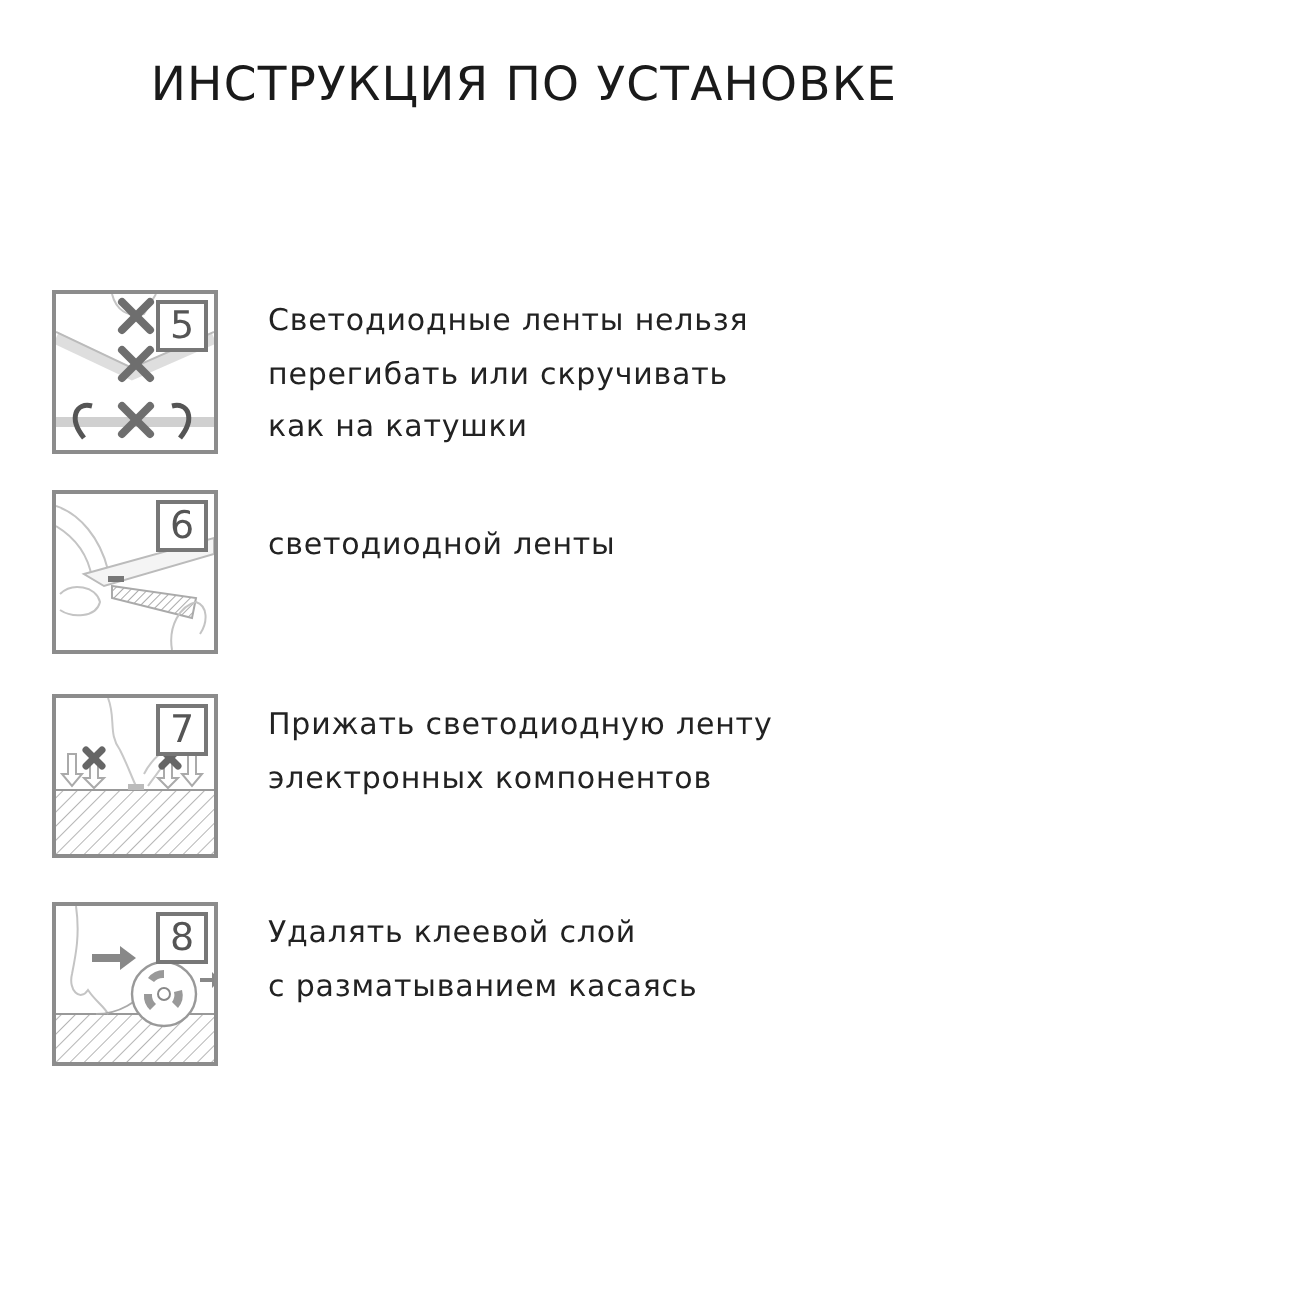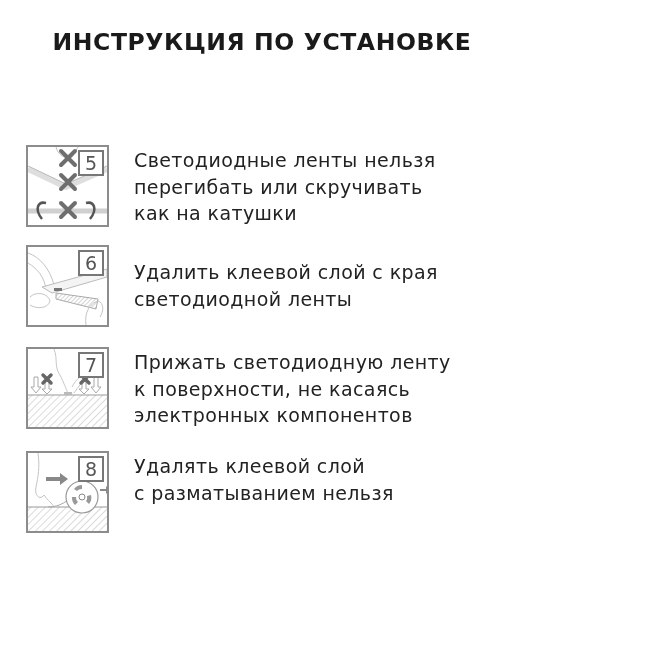--- a/index.html
+++ b/index.html
@@ -1,29 +1,29 @@
 <!DOCTYPE html>
 <html><head>
 <meta charset="utf-8">
 <style>
   html, body { margin:0; padding:0; background:#ffffff; }
   body { width:650px; height:650px; position:relative; overflow:hidden;
          font-family:"DejaVu Sans", sans-serif; color:#1f1f1f; }
   .title { position:absolute; left:0; top:28px; width:524px; text-align:center;
-           font-family:"DejaVu Sans", sans-serif; font-weight:bold; font-size:23.5px;
+           font-family:"DejaVu Sans", sans-serif; font-weight:normal; font-size:23.5px;
            line-height:29px; letter-spacing:0.6px; color:#1a1a1a; }
   .title div { white-space:nowrap; }
   .step { position:absolute; left:26px; width:560px; height:84px; }
   .pic { position:absolute; left:0; top:0; width:79px; height:78px;
          border:2px solid #8c8c8c; background:#fff; overflow:hidden; }
   .pic svg { position:absolute; left:0; top:0; }
   .num { position:absolute; right:3px; top:3px; width:22px; height:22px;
          border:2px solid #777; background:#fff; font-family:"DejaVu Sans", sans-serif;
          font-size:19px; line-height:22px; text-align:center; color:#555; }
-  .text { position:absolute; left:108px; top:2px; font-size:19px; line-height:26.5px;
+  .text { position:absolute; left:108px; top:2px; font-size:15px; line-height:26.5px;
           color:#222; letter-spacing:0.4px; white-space:nowrap; }
   .text div { white-space:nowrap; }
 </style>
 </head>
 <body>
 
 <div class="title">
   <div>ИНСТРУКЦИЯ ПО УСТАНОВКЕ</div>
 </div>
 
@@ -75,21 +75,20 @@
       <path d="M0 16 C10 22 16 30 18 42" fill="none" stroke="#c4c4c4" stroke-width="1"></path>
       <path d="M14 40 L79 22 L79 30 L24 46 Z" fill="#f4f4f4" stroke="#bbb" stroke-width="1"></path>
       <path d="M28 46 L70 52 L68 62 L28 52 Z" fill="url(#h6)" stroke="#aaa" stroke-width="1"></path>
       <path d="M2 50 C8 44 20 46 22 54 C20 62 8 62 2 58" fill="none" stroke="#c4c4c4" stroke-width="1"></path>
       <path d="M58 78 C56 66 62 56 70 54 C76 56 76 64 72 70" fill="none" stroke="#c4c4c4" stroke-width="1"></path>
       <rect x="26" y="41" width="8" height="3" fill="#777"></rect>
     </svg>
     <div class="num">6</div>
   </div>
   <div class="text" style="top:14px;">
-    <div>Удалить клеевой слой с края</div>
     <div>светодиодной ленты</div>
   </div>
 </div>
 
 <div class="step" style="top:347px;">
   <div class="pic">
     <svg width="79" height="78" viewBox="0 0 79 78">
       <defs>
         <pattern id="h7" width="5" height="5" patternUnits="userSpaceOnUse" patternTransform="rotate(45)">
           <line x1="0" y1="0" x2="0" y2="5" stroke="#b5b5b5" stroke-width="1"></line>
@@ -113,21 +112,20 @@
           <line x1="23" y1="26" x2="15" y2="34"></line>
         <line x1="53" y1="26" x2="61" y2="34"></line>
           <line x1="61" y1="26" x2="53" y2="34"></line>
       </g>
       <rect x="36" y="43" width="8" height="3" fill="#bbb"></rect>
     </svg>
     <div class="num">7</div>
   </div>
   <div class="text">
     <div>Прижать светодиодную ленту</div>
-    <div>к поверхности, не касаясь</div>
     <div>электронных компонентов</div>
   </div>
 </div>
 
 <div class="step" style="top:451px;">
   <div class="pic">
     <svg width="79" height="78" viewBox="0 0 79 78">
       <defs>
         <pattern id="h8" width="5" height="5" patternUnits="userSpaceOnUse" patternTransform="rotate(45)">
           <line x1="0" y1="0" x2="0" y2="5" stroke="#b5b5b5" stroke-width="1"></line>
@@ -148,15 +146,15 @@
         <path d="M46 36 a10 10 0 0 1 8 -4 l0 4 a6 6 0 0 0 -5 2 Z"></path>
         <path d="M63 42 a10 10 0 0 1 -2 9 l-3 -3 a6 6 0 0 0 1 -5 Z"></path>
         <path d="M47 52 a10 10 0 0 1 -3 -8 l4 0 a6 6 0 0 0 2 5 Z"></path>
       </g>
       <circle cx="54" cy="44" r="3" fill="none" stroke="#888" stroke-width="1"></circle>
     </svg>
     <div class="num">8</div>
   </div>
   <div class="text">
     <div>Удалять клеевой слой</div>
-    <div>с разматыванием нельзя</div>
+    <div>с разматыванием касаясь</div>
   </div>
 </div>
 
 </body></html>

